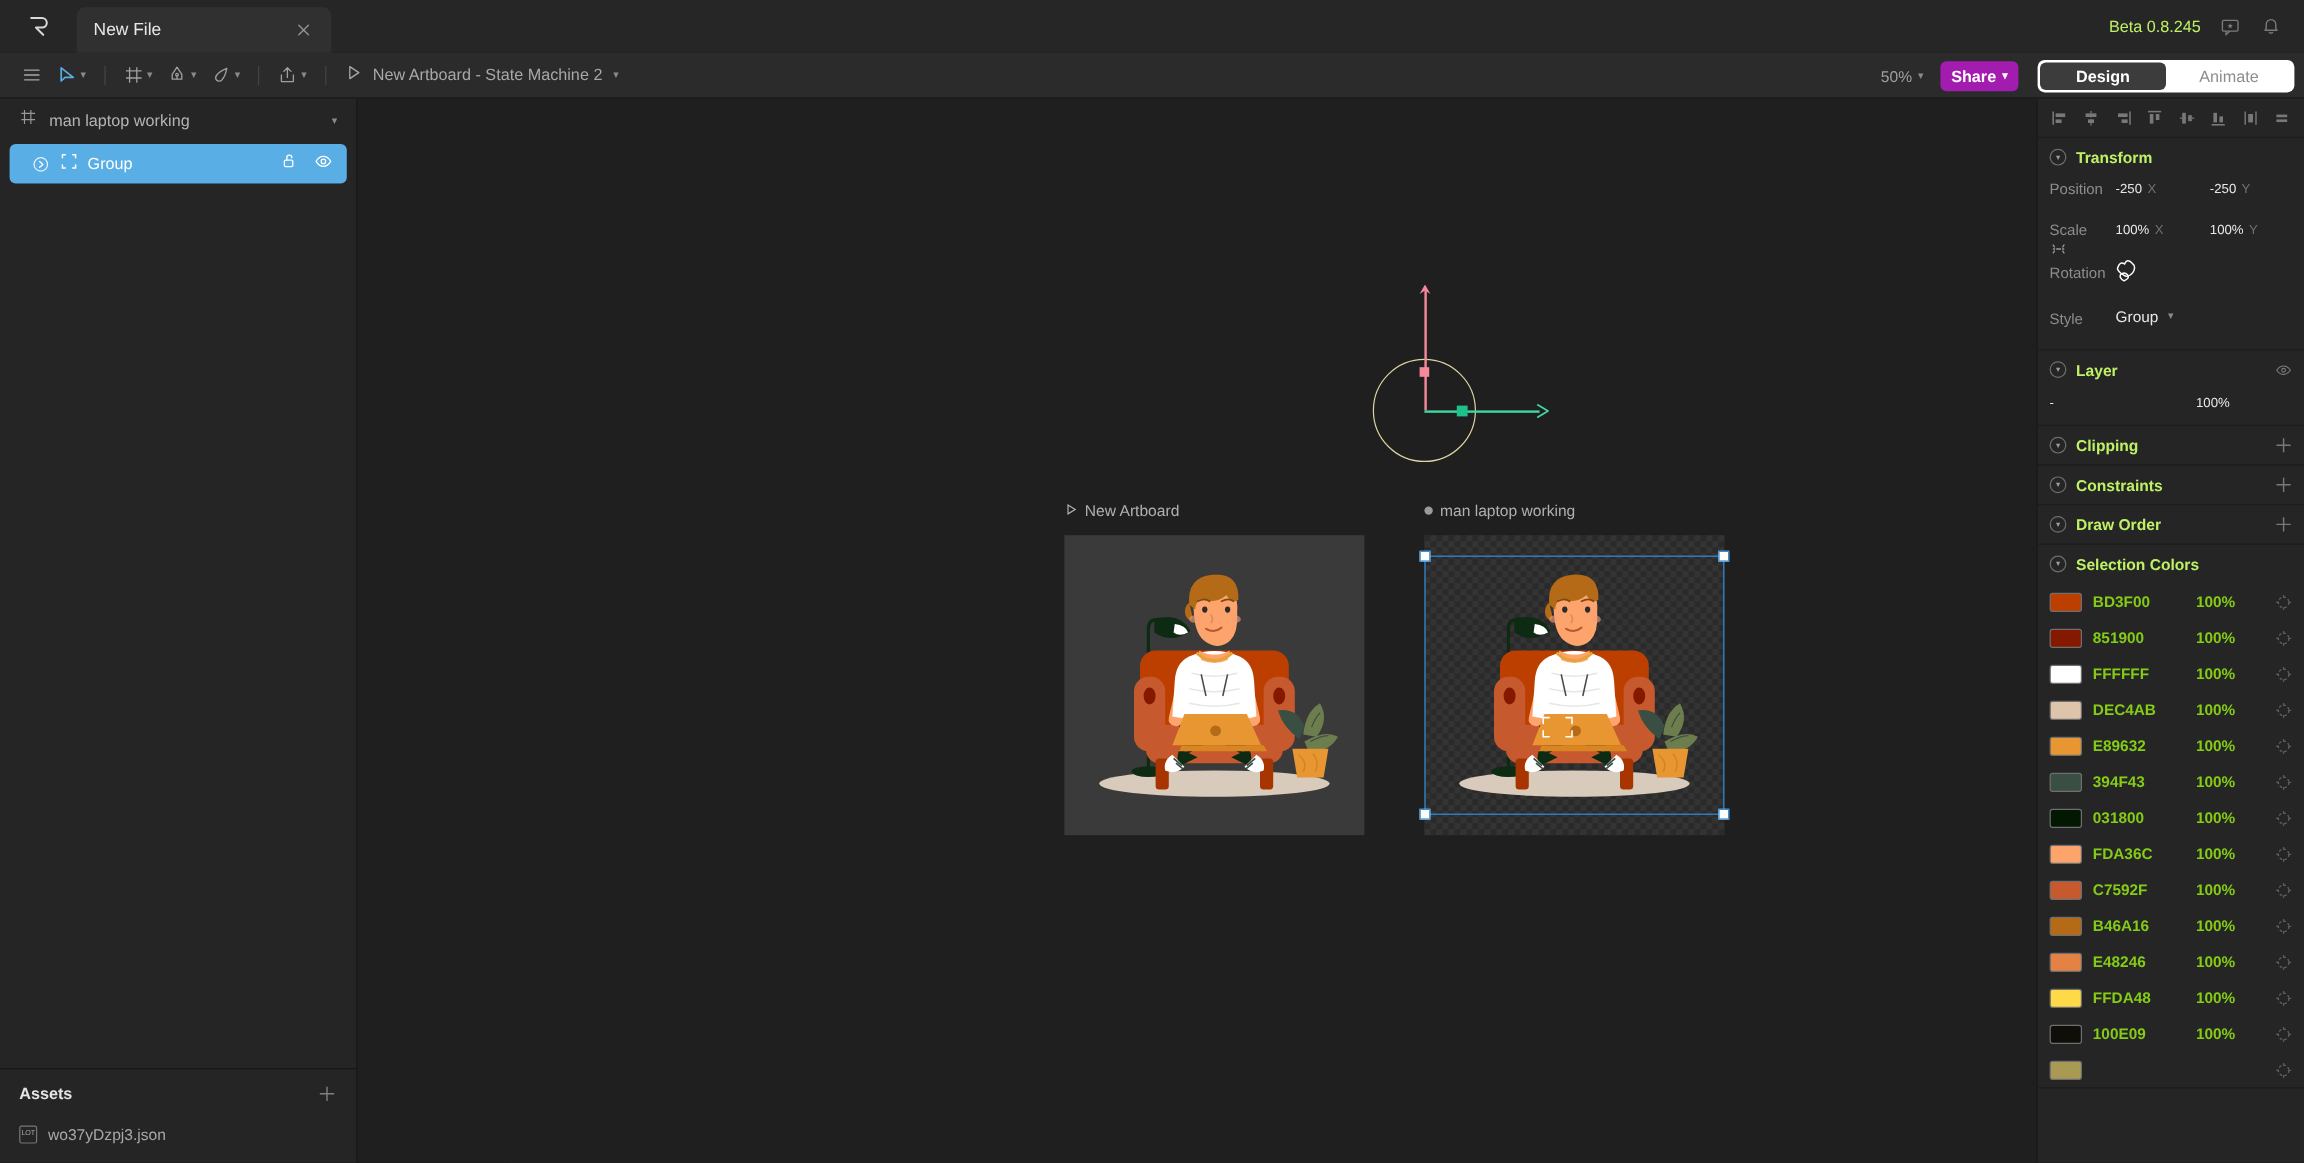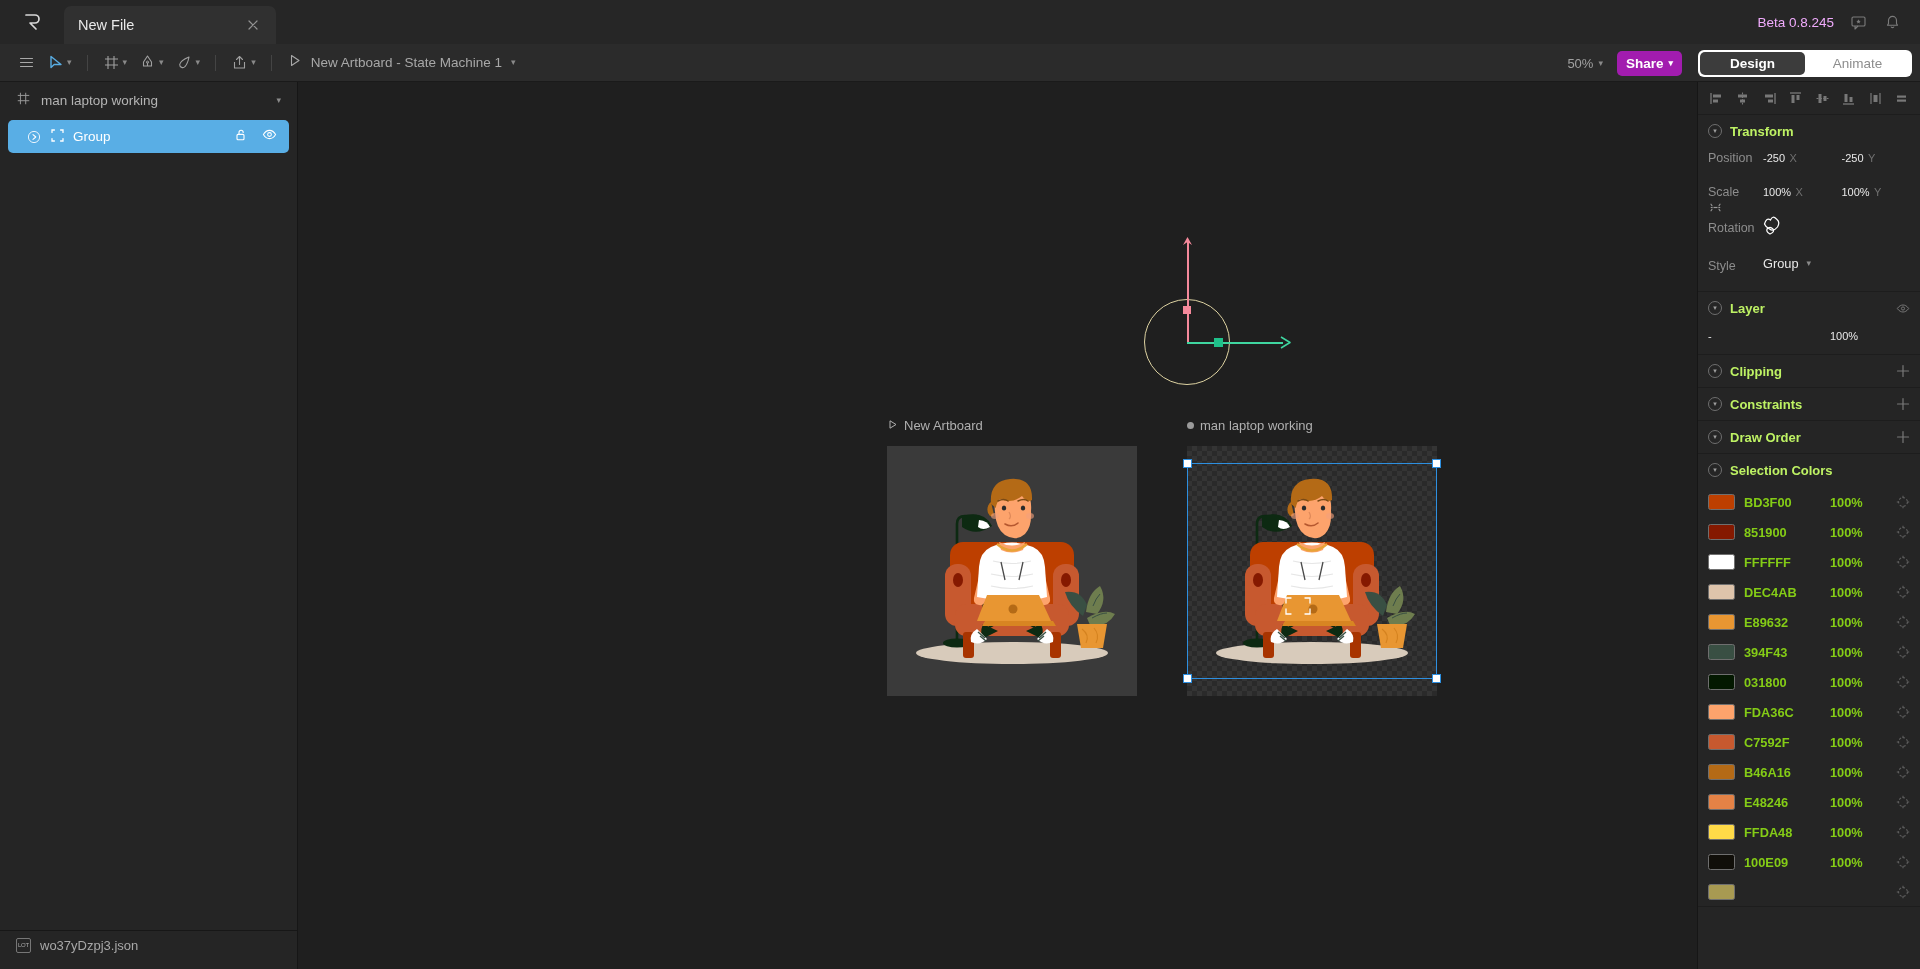--- a/index.html
+++ b/index.html
@@ -22,21 +22,21 @@
   .tab {
     width: 212px; height: 38px; background: #303030; border-radius: 7px 7px 0 0;
     display: flex; align-items: center; padding: 0 14px; position: relative;
   }
   .tab-title { font-size: 14.5px; color: #e8e8e8; flex: 1; }
   .tab-close { width: 18px; height: 18px; display: flex; align-items: center; justify-content: center; opacity: .75; }
   .titlebar-right {
     position: absolute; right: 18px; top: 0; height: 44px;
     display: flex; align-items: center; gap: 14px;
   }
-  .beta-text { font-size: 13.5px; color: #f0abfc; }
+  .beta-text { font-size: 13.5px; color: #bef264; }
   .tb-icon { width: 20px; height: 20px; display: flex; align-items: center; justify-content: center; opacity: .62; }
 
   
   .toolbar {
     height: 38px; flex: 0 0 38px; background: #2b2b2b;
     display: flex; align-items: center; padding: 0 12px; position: relative;
     border-bottom: 1px solid #1a1a1a;
   }
   .tool { display: flex; align-items: center; height: 38px; padding: 0 6px; gap: 3px; }
   .chev { font-size: 9px; color: #8a8a8a; line-height: 1; }
@@ -247,21 +247,21 @@
         </svg>
       <span class="chev">▾</span>
     </div>
     <div class="tb-sep"></div>
     <div class="artboard-sel">
       <span>
         <svg width="15" height="15" viewBox="0 0 15 15">
             <path d="M4.5 2.5 L12 7.5 L4.5 12.5 Z" fill="none" stroke="#a8a8a8" stroke-width="1.1" stroke-linejoin="round"></path>
           </svg>
       </span>
-      <span class="artboard-sel-label">New Artboard - State Machine 1</span>
+      <span class="artboard-sel-label">New Artboard - State Machine 2</span>
       <span class="chev">▾</span>
     </div>
 
     <div class="toolbar-right">
       <div class="zoom-ctl">
         <span>50%</span>
         <span class="chev">▾</span>
       </div>
       <div class="share-btn">
         <span>Share</span>
@@ -310,20 +310,28 @@
             <span>
               <svg width="15" height="15" viewBox="0 0 16 16">
                   <path d="M1.5 8 C3.5 4.6 6 3.6 8 3.6 C10 3.6 12.5 4.6 14.5 8 C12.5 11.4 10 12.4 8 12.4 C6 12.4 3.5 11.4 1.5 8 Z" fill="none" stroke="#ffffff" stroke-width="1.1"></path>
                   <circle cx="8" cy="8" r="2" fill="none" stroke="#ffffff" stroke-width="1.1"></circle>
                 </svg>
             </span>
           </span>
         </div>
       </div>
       <div class="assets-panel">
+        <div class="assets-head">
+          <span class="assets-title">Assets</span>
+          <span class="plus-btn">
+            <svg width="15" height="15" viewBox="0 0 15 15">
+                <path d="M7.5 2 v11 M2 7.5 h11" stroke="#b0b0b0" stroke-width="1.2" stroke-linecap="round"></path>
+              </svg>
+          </span>
+        </div>
         <div class="asset-row">
           <span class="asset-badge">LOT</span>
           <span class="asset-name">wo37yDzpj3.json</span>
         </div>
       </div>
     </div>
 
     <div class="canvas">
 
       <div class="artboard-label" style="left:589px; top:336px;">

